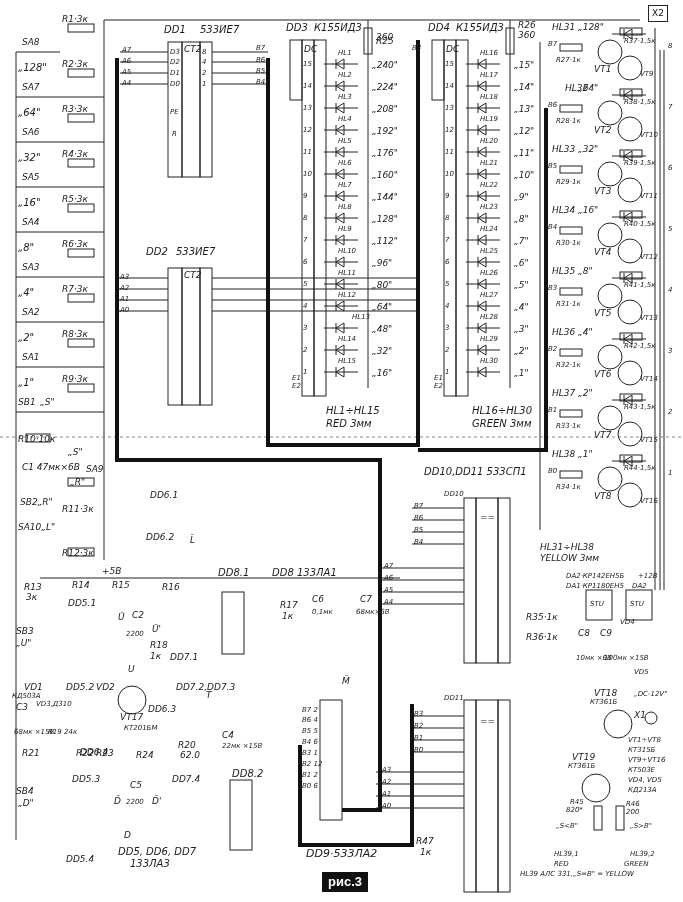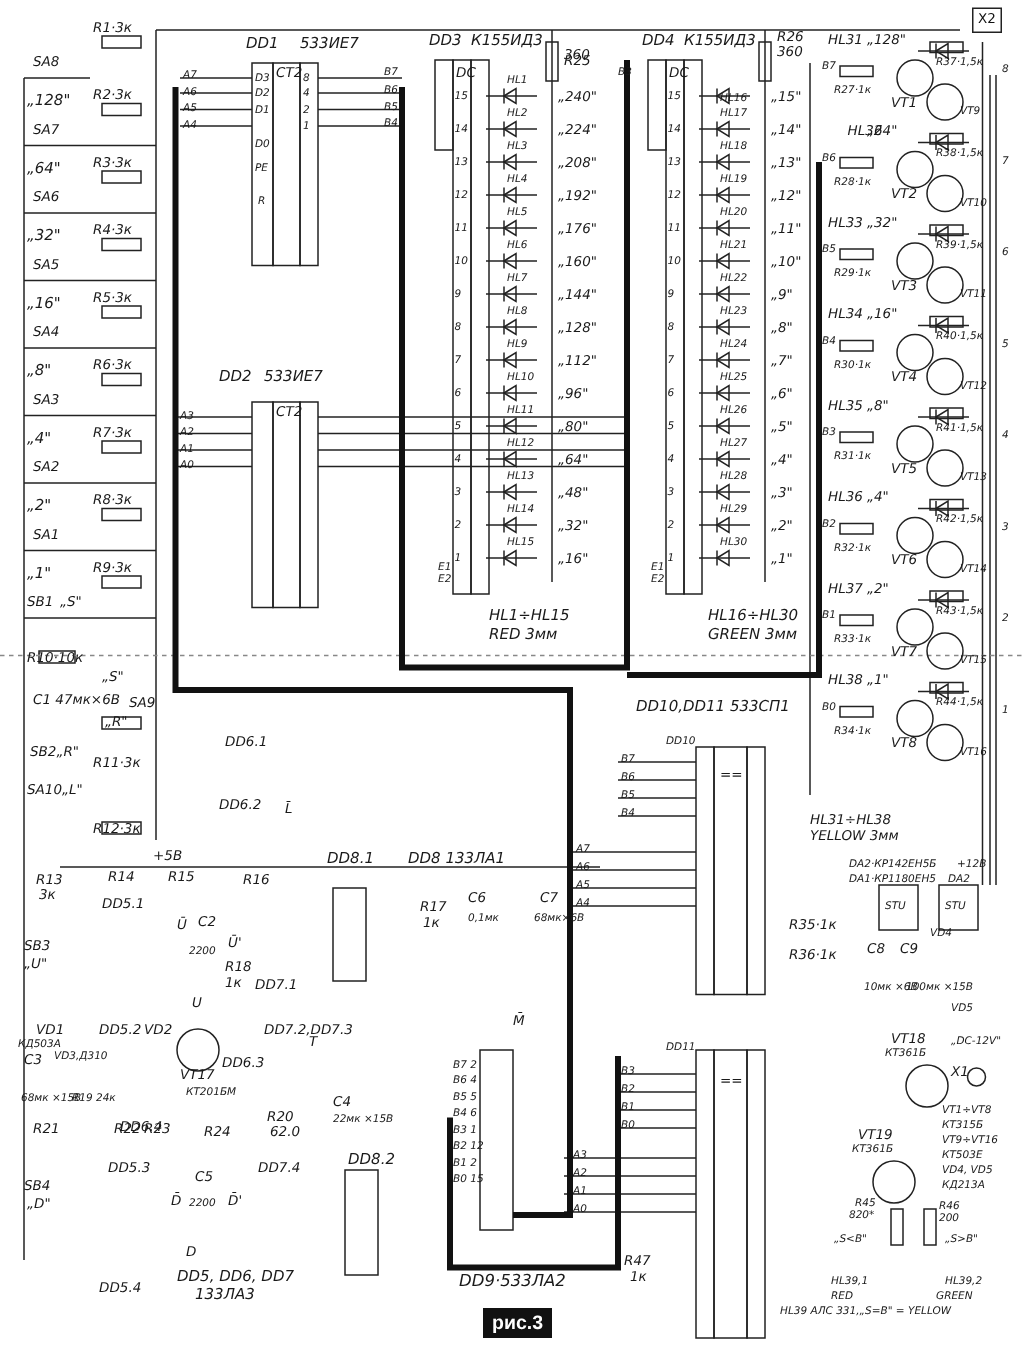--- a/index.html
+++ b/index.html
@@ -412,21 +412,21 @@
 <div class="lbl" style="left:146px;top:532px">DD6.2</div>
 <div class="lbl" style="left:190px;top:535px">L̄</div>
 <div class="lbl" style="left:102px;top:566px">+5В</div>
 
 <div class="lbl md" style="left:164px;top:24px">DD1</div>
 <div class="lbl md" style="left:200px;top:24px">533ИЕ7</div>
 <div class="lbl" style="left:184px;top:44px">CT2</div>
 <div class="lbl sm" style="left:170px;top:48px">D3</div>
 <div class="lbl sm" style="left:170px;top:58px">D2</div>
 <div class="lbl sm" style="left:170px;top:69px">D1</div>
-<div class="lbl sm" style="left:170px;top:92px">D0</div>
+<div class="lbl sm" style="left:170px;top:80px">D0</div>
 <div class="lbl sm" style="left:202px;top:48px">8</div>
 <div class="lbl sm" style="left:202px;top:58px">4</div>
 <div class="lbl sm" style="left:202px;top:69px">2</div>
 <div class="lbl sm" style="left:202px;top:80px">1</div>
 <div class="lbl sm" style="left:170px;top:108px">PE</div>
 <div class="lbl sm" style="left:172px;top:130px">R</div>
 
 <div class="lbl sm" style="left:122px;top:46px">A7</div>
 <div class="lbl sm" style="left:122px;top:57px">A6</div>
 <div class="lbl sm" style="left:122px;top:68px">A5</div>
@@ -492,32 +492,32 @@
     <div class="lbl sm" style="left: 303px; top: 236px;">7</div>
     <div class="lbl sm" style="left: 338px; top: 247px;">HL10</div>
     <div class="lbl " style="left: 372px; top: 258px;">„96"</div>
     <div class="lbl sm" style="left: 303px; top: 258px;">6</div>
     <div class="lbl sm" style="left: 338px; top: 269px;">HL11</div>
     <div class="lbl " style="left: 372px; top: 280px;">„80"</div>
     <div class="lbl sm" style="left: 303px; top: 280px;">5</div>
     <div class="lbl sm" style="left: 338px; top: 291px;">HL12</div>
     <div class="lbl " style="left: 372px; top: 302px;">„64"</div>
     <div class="lbl sm" style="left: 303px; top: 302px;">4</div>
-    <div class="lbl sm" style="left: 338px; top: 313px;">HL13</div>
+    <div class="lbl sm" style="left: 352px; top: 313px;">HL13</div>
     <div class="lbl " style="left: 372px; top: 324px;">„48"</div>
     <div class="lbl sm" style="left: 303px; top: 324px;">3</div>
     <div class="lbl sm" style="left: 338px; top: 335px;">HL14</div>
     <div class="lbl " style="left: 372px; top: 346px;">„32"</div>
     <div class="lbl sm" style="left: 303px; top: 346px;">2</div>
     <div class="lbl sm" style="left: 338px; top: 357px;">HL15</div>
     <div class="lbl " style="left: 372px; top: 368px;">„16"</div>
     <div class="lbl sm" style="left: 303px; top: 368px;">1</div>
   </div>
 <div id="green-leds">
-    <div class="lbl sm" style="left: 480px; top: 61px; text-align: center;">HL16</div>
+    <div class="lbl sm" style="left: 480px; top: 49px; text-align: center;">HL16</div>
     <div class="lbl " style="left: 514px; top: 60px;">„15"</div>
     <div class="lbl sm" style="left: 445px; top: 60px;">15</div>
     <div class="lbl sm" style="left: 480px; top: 71px;">HL17</div>
     <div class="lbl " style="left: 514px; top: 82px;">„14"</div>
     <div class="lbl sm" style="left: 445px; top: 82px;">14</div>
     <div class="lbl sm" style="left: 480px; top: 93px;">HL18</div>
     <div class="lbl " style="left: 514px; top: 104px;">„13"</div>
     <div class="lbl sm" style="left: 445px; top: 104px;">13</div>
     <div class="lbl sm" style="left: 480px; top: 115px;">HL19</div>
     <div class="lbl " style="left: 514px; top: 126px;">„12"</div>
@@ -661,21 +661,21 @@
 <div class="lbl md" style="left:232px;top:768px">DD8.2</div>
 <div class="lbl lg" style="left:306px;top:848px">DD9·533ЛА2</div>
 <div class="lbl" style="left:342px;top:676px">M̄</div>
 <div class="lbl sm" style="left:302px;top:706px">B7 2</div>
 <div class="lbl sm" style="left:302px;top:716px">B6 4</div>
 <div class="lbl sm" style="left:302px;top:727px">B5 5</div>
 <div class="lbl sm" style="left:302px;top:738px">B4 6</div>
 <div class="lbl sm" style="left:302px;top:749px">B3 1</div>
 <div class="lbl sm" style="left:302px;top:760px">B2 12</div>
 <div class="lbl sm" style="left:302px;top:771px">B1 2</div>
-<div class="lbl sm" style="left:302px;top:782px">B0 15</div>
+<div class="lbl sm" style="left:302px;top:782px">B0 6</div>
 
 <div class="lbl" style="left:24px;top:582px">R13</div>
 <div class="lbl" style="left:26px;top:592px">3к</div>
 <div class="lbl" style="left:72px;top:580px">R14</div>
 <div class="lbl" style="left:112px;top:580px">R15</div>
 <div class="lbl" style="left:162px;top:582px">R16</div>
 <div class="lbl" style="left:68px;top:598px">DD5.1</div>
 <div class="lbl" style="left:132px;top:610px">C2</div>
 <div class="lbl sm" style="left:126px;top:630px">2200</div>
 <div class="lbl" style="left:118px;top:612px">Ū</div>

